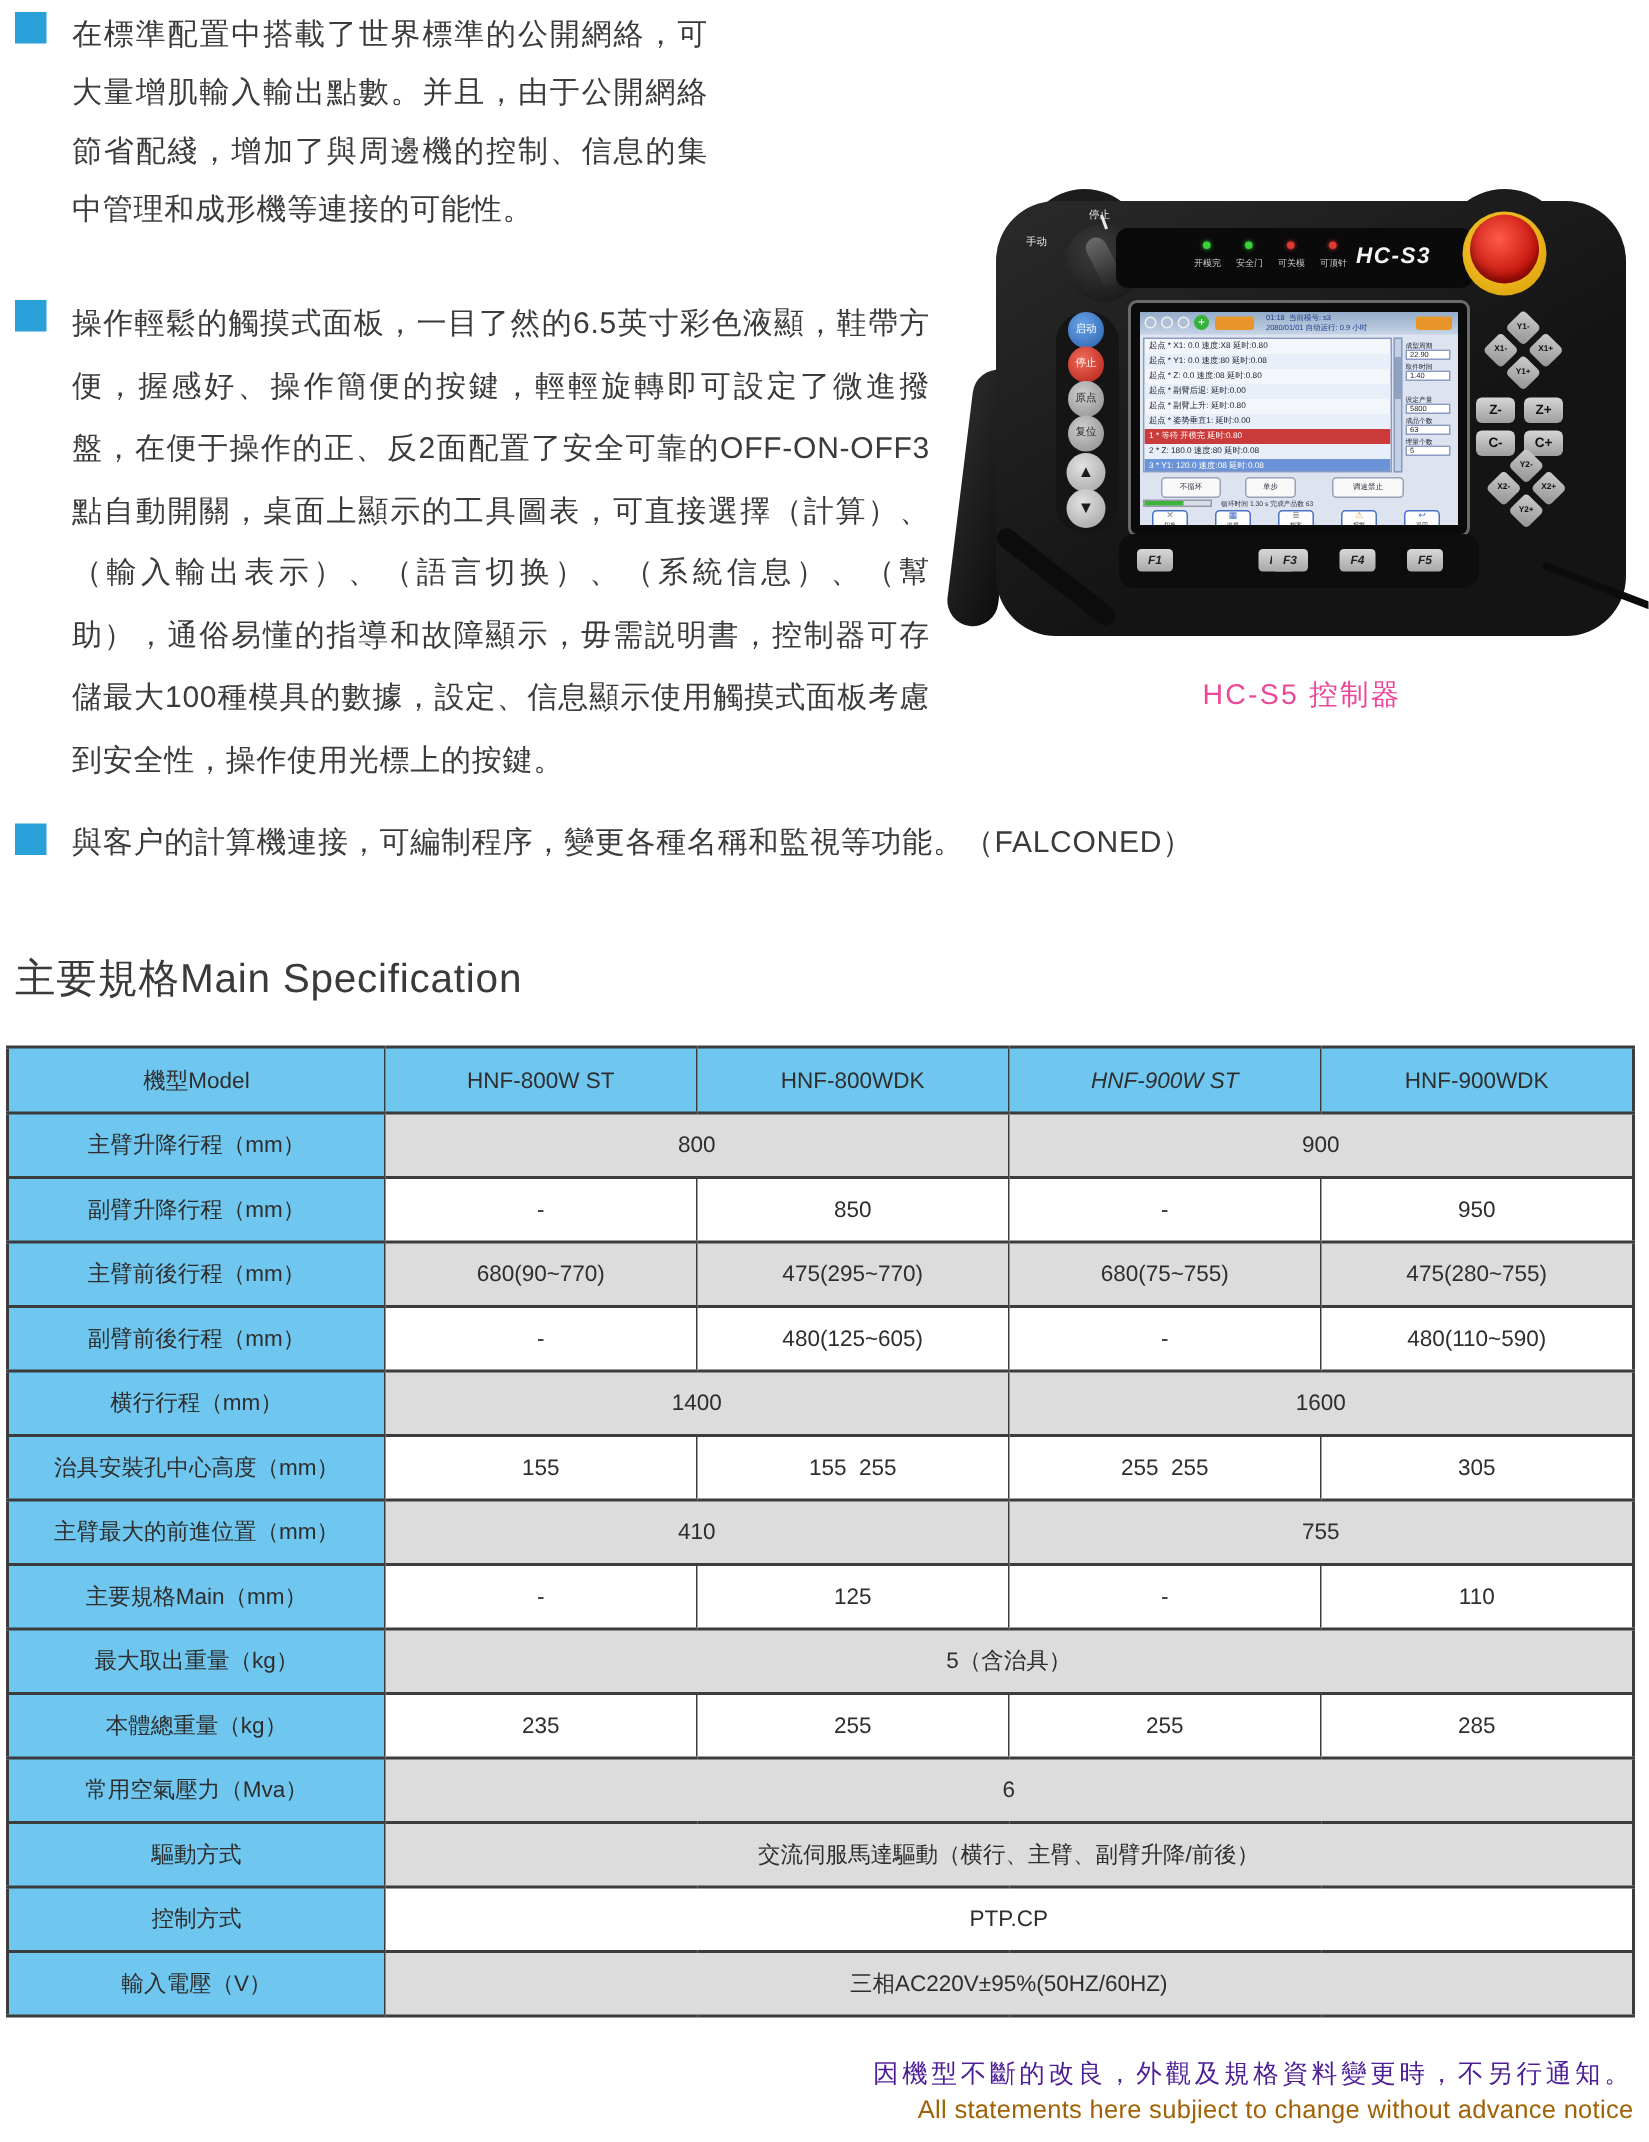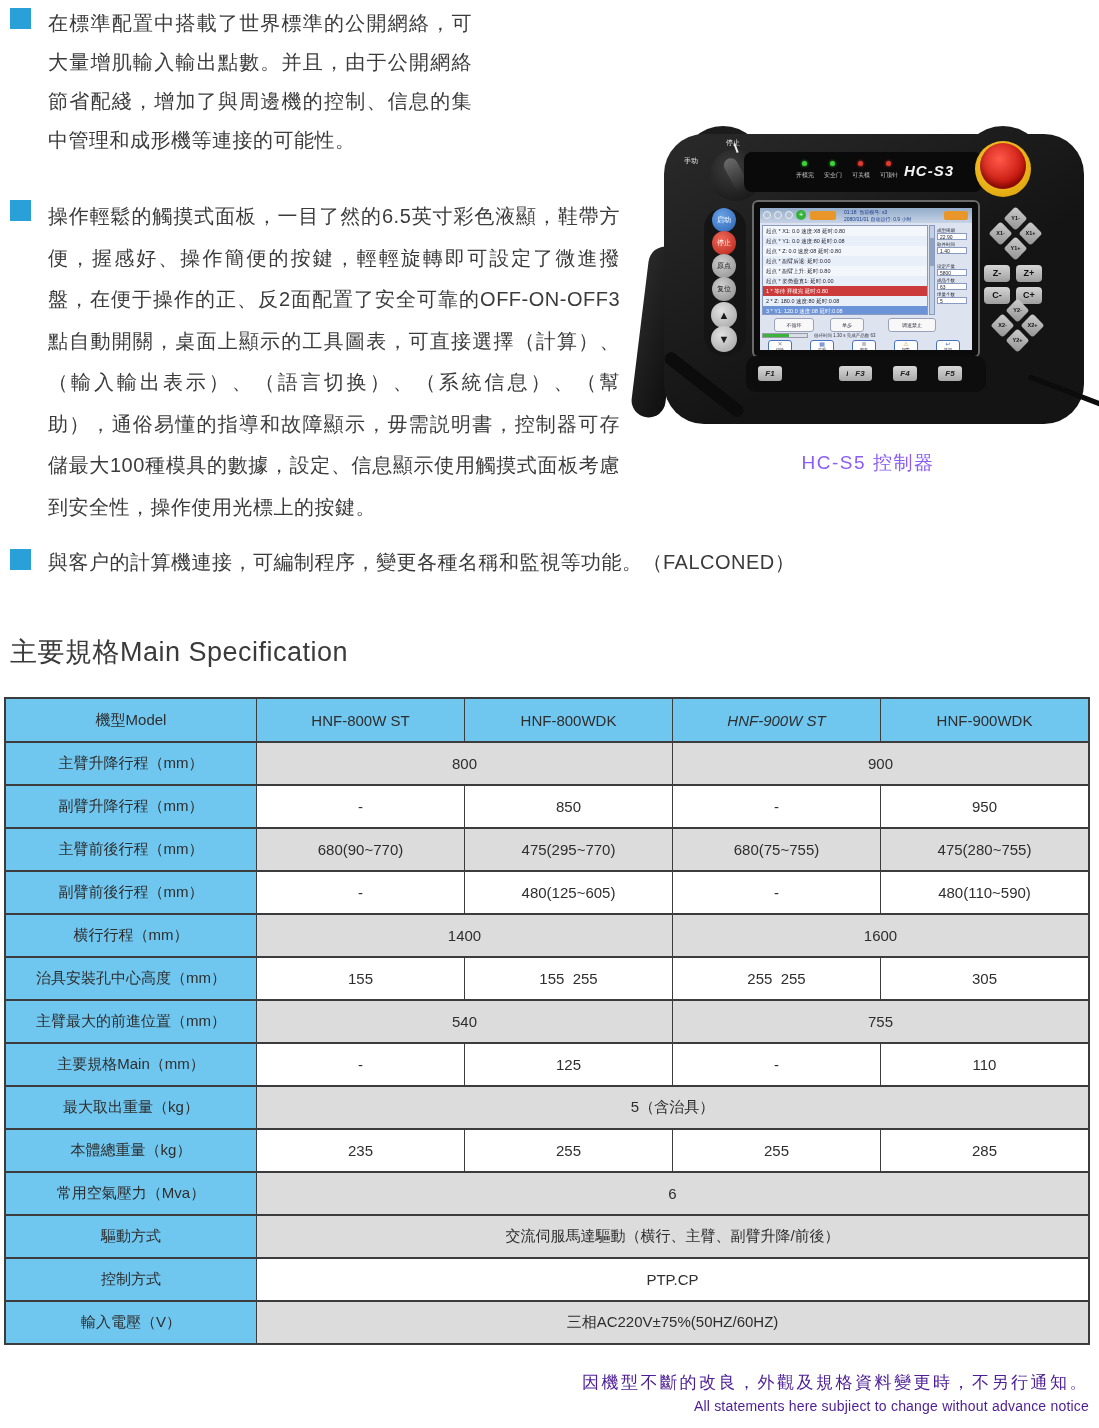--- a/index.html
+++ b/index.html
@@ -80,35 +80,35 @@
   .dpad-key{width:17px;height:17px;background:linear-gradient(145deg,#cdcdcd,#939393);border-radius:3px;transform:rotate(45deg);}
   .dpad-key span{display:block;transform:rotate(-45deg);font-size:5.5px;font-weight:bold;color:#111;line-height:17px;text-align:center;}
   .axis-key{width:26px;height:17px;background:linear-gradient(#d6d6d6,#9e9e9e);border-radius:4px;font-size:9px;font-weight:bold;color:#111;text-align:center;line-height:17px;}
   .fstrip{left:98px;top:230px;width:240px;height:36px;background:#0d0d0d;border-radius:10px;}
   .fkey{top:240px;width:24px;height:15px;background:linear-gradient(#d8d8d8,#a8a8a8);border-radius:3px;font-size:8px;font-weight:bold;font-style:italic;color:#222;text-align:center;line-height:15px;}
 
   .strap{left:-8px;top:120px;width:34px;height:172px;background:linear-gradient(100deg,#2a2a2a,#0e0e0e);border-radius:17px;transform:rotate(7deg);}
   .strap2{left:8px;top:252px;width:96px;height:13px;background:#0c0c0c;border-radius:6px;transform:rotate(38deg);}
   .cable{left:378px;top:262px;width:78px;height:5px;background:#0c0c0c;border-radius:3px;transform:rotate(21deg);}
 
-  .caption{left:718px;top:450px;width:300px;text-align:center;font-size:19px;letter-spacing:1.5px;color:#8b5cf6;}
+  .caption{left:718px;top:450px;width:300px;text-align:center;font-size:19px;letter-spacing:1.5px;color:#ec4899;}
 
   
   table.spec{position:absolute;left:4px;top:697px;width:1078px;border-collapse:collapse;table-layout:fixed;border:2px solid #3c3c3c;}
   table.spec th,table.spec td{border:1px solid #3c3c3c;border-top-width:2px;border-bottom-width:2px;text-align:center;vertical-align:middle;font-weight:normal;font-size:15px;color:#2e2e2e;padding:0;white-space:pre-wrap;}
   table.spec th{height:42px;background:#6fc7f0;}
   table.spec td{height:41px;margin-left:40px;}
   table.spec td.lbl{background:#6fc7f0;}
   table.spec tr.gray td.val{background:#dcdcdc;}
   table.spec tr.white td.val{background:#ffffff;}
 
   
   .footer{left:540px;top:1371px;width:549px;text-align:right;}
   .footer .f1{font-size:17px;letter-spacing:2.5px;color:#4c1d95;line-height:24px;}
-  .footer .f2{font-size:14px;color:#4c1d95;line-height:23px;letter-spacing:.2px;}
+  .footer .f2{font-size:17px;color:#a16207;line-height:23px;letter-spacing:.2px;}
 </style>
 </head>
 <body>
 
 <div class="abs" style="left:0;top:0;width:1015px;height:1428px;">
 
   <div class="abs bullet-sq" style="left:10px;top:8px;"></div>
   <div class="abs para p1">在標準配置中搭載了世界標準的公開網絡，可大量增肌輸入輸出點數。并且，由于公開網絡節省配綫，增加了與周邊機的控制、信息的集中管理和成形機等連接的可能性。</div>
 
   <div class="abs bullet-sq" style="left:10px;top:200px;"></div>
@@ -337,21 +337,21 @@
         </tr>
         <tr class="white">
           <td class="lbl">治具安裝孔中心高度（mm）</td>
           <td class="val">155</td>
           <td class="val">155  255</td>
           <td class="val">255  255</td>
           <td class="val">305</td>
         </tr>
         <tr class="gray">
           <td class="lbl">主臂最大的前進位置（mm）</td>
-          <td class="val" colspan="2">540</td>
+          <td class="val" colspan="2">410</td>
           <td class="val" colspan="2">755</td>
         </tr>
         <tr class="white">
           <td class="lbl">主要規格Main（mm）</td>
           <td class="val">-</td>
           <td class="val">125</td>
           <td class="val">-</td>
           <td class="val">110</td>
         </tr>
         <tr class="gray">
@@ -372,21 +372,21 @@
         <tr class="gray">
           <td class="lbl">驅動方式</td>
           <td class="val" colspan="4">交流伺服馬達驅動（横行、主臂、副臂升降/前後）</td>
         </tr>
         <tr class="white">
           <td class="lbl">控制方式</td>
           <td class="val" colspan="4">PTP.CP</td>
         </tr>
         <tr class="gray">
           <td class="lbl">輸入電壓（V）</td>
-          <td class="val" colspan="4">三相AC220V±75%(50HZ/60HZ)</td>
+          <td class="val" colspan="4">三相AC220V±95%(50HZ/60HZ)</td>
         </tr>
       </tbody>
   </table>
 
   <div class="abs footer">
     <div class="f1">因機型不斷的改良，外觀及規格資料變更時，不另行通知。</div>
     <div class="f2">All statements here subjiect to change without advance notice</div>
   </div>
 
 </div>

